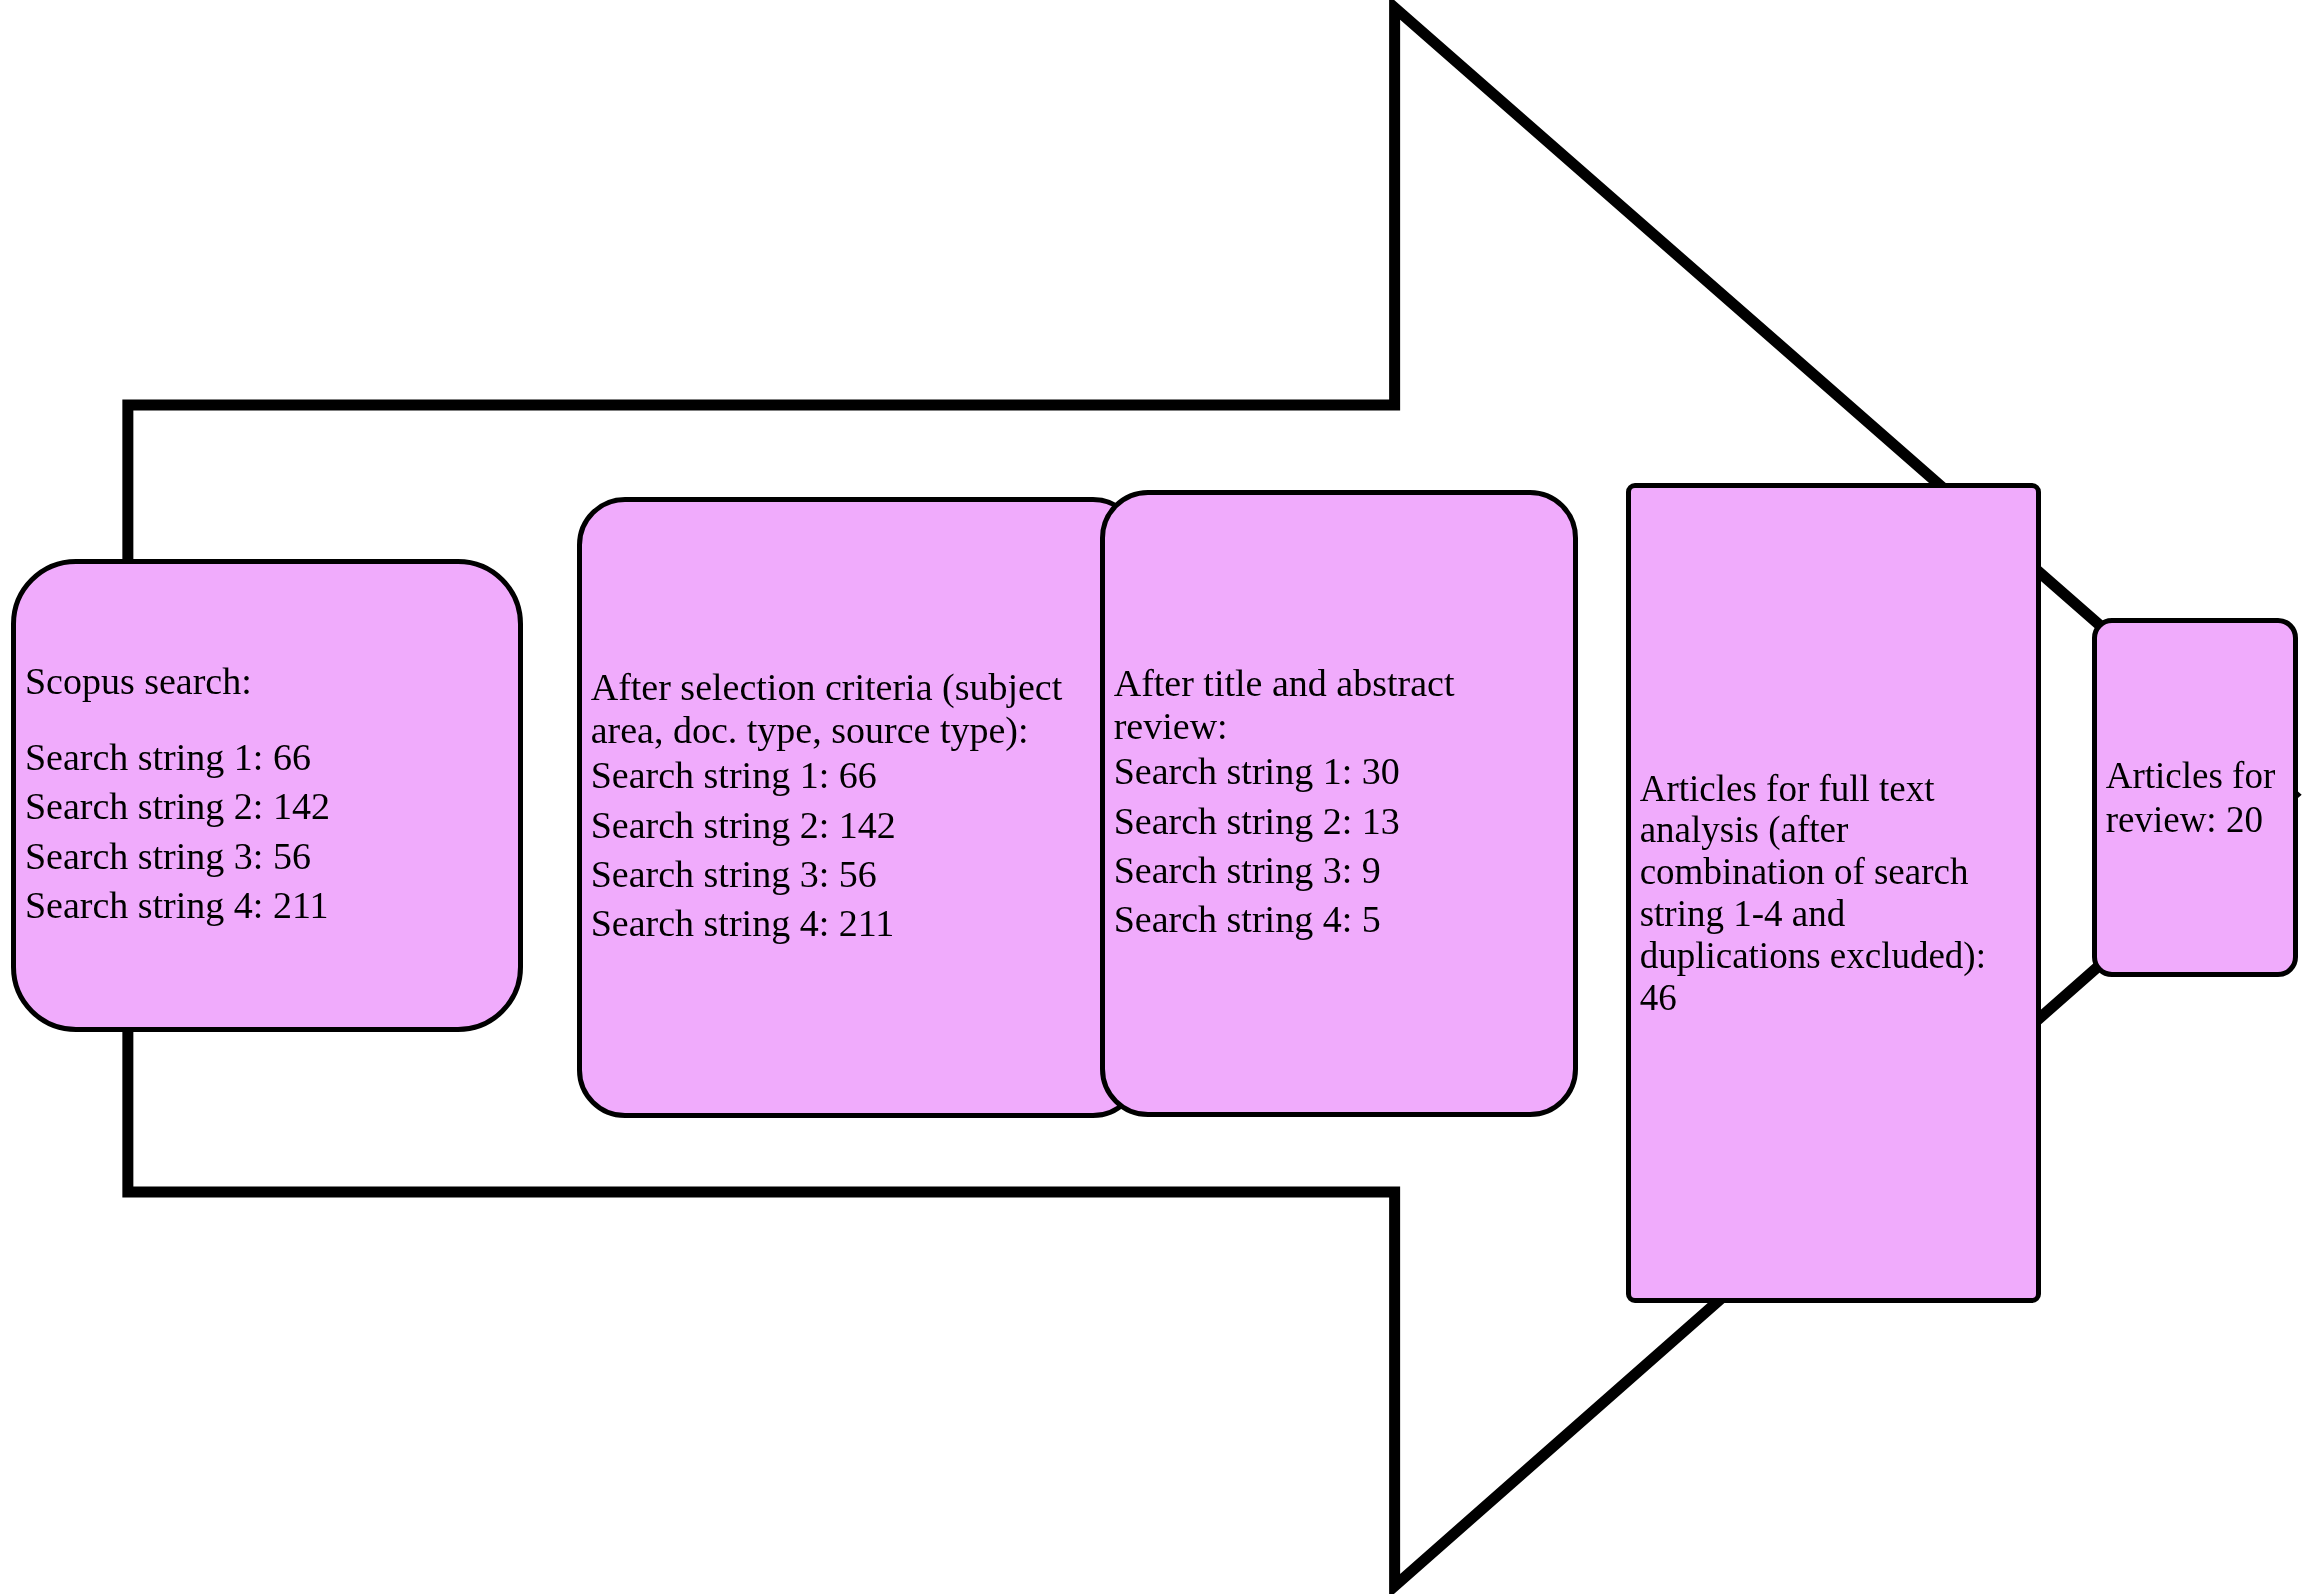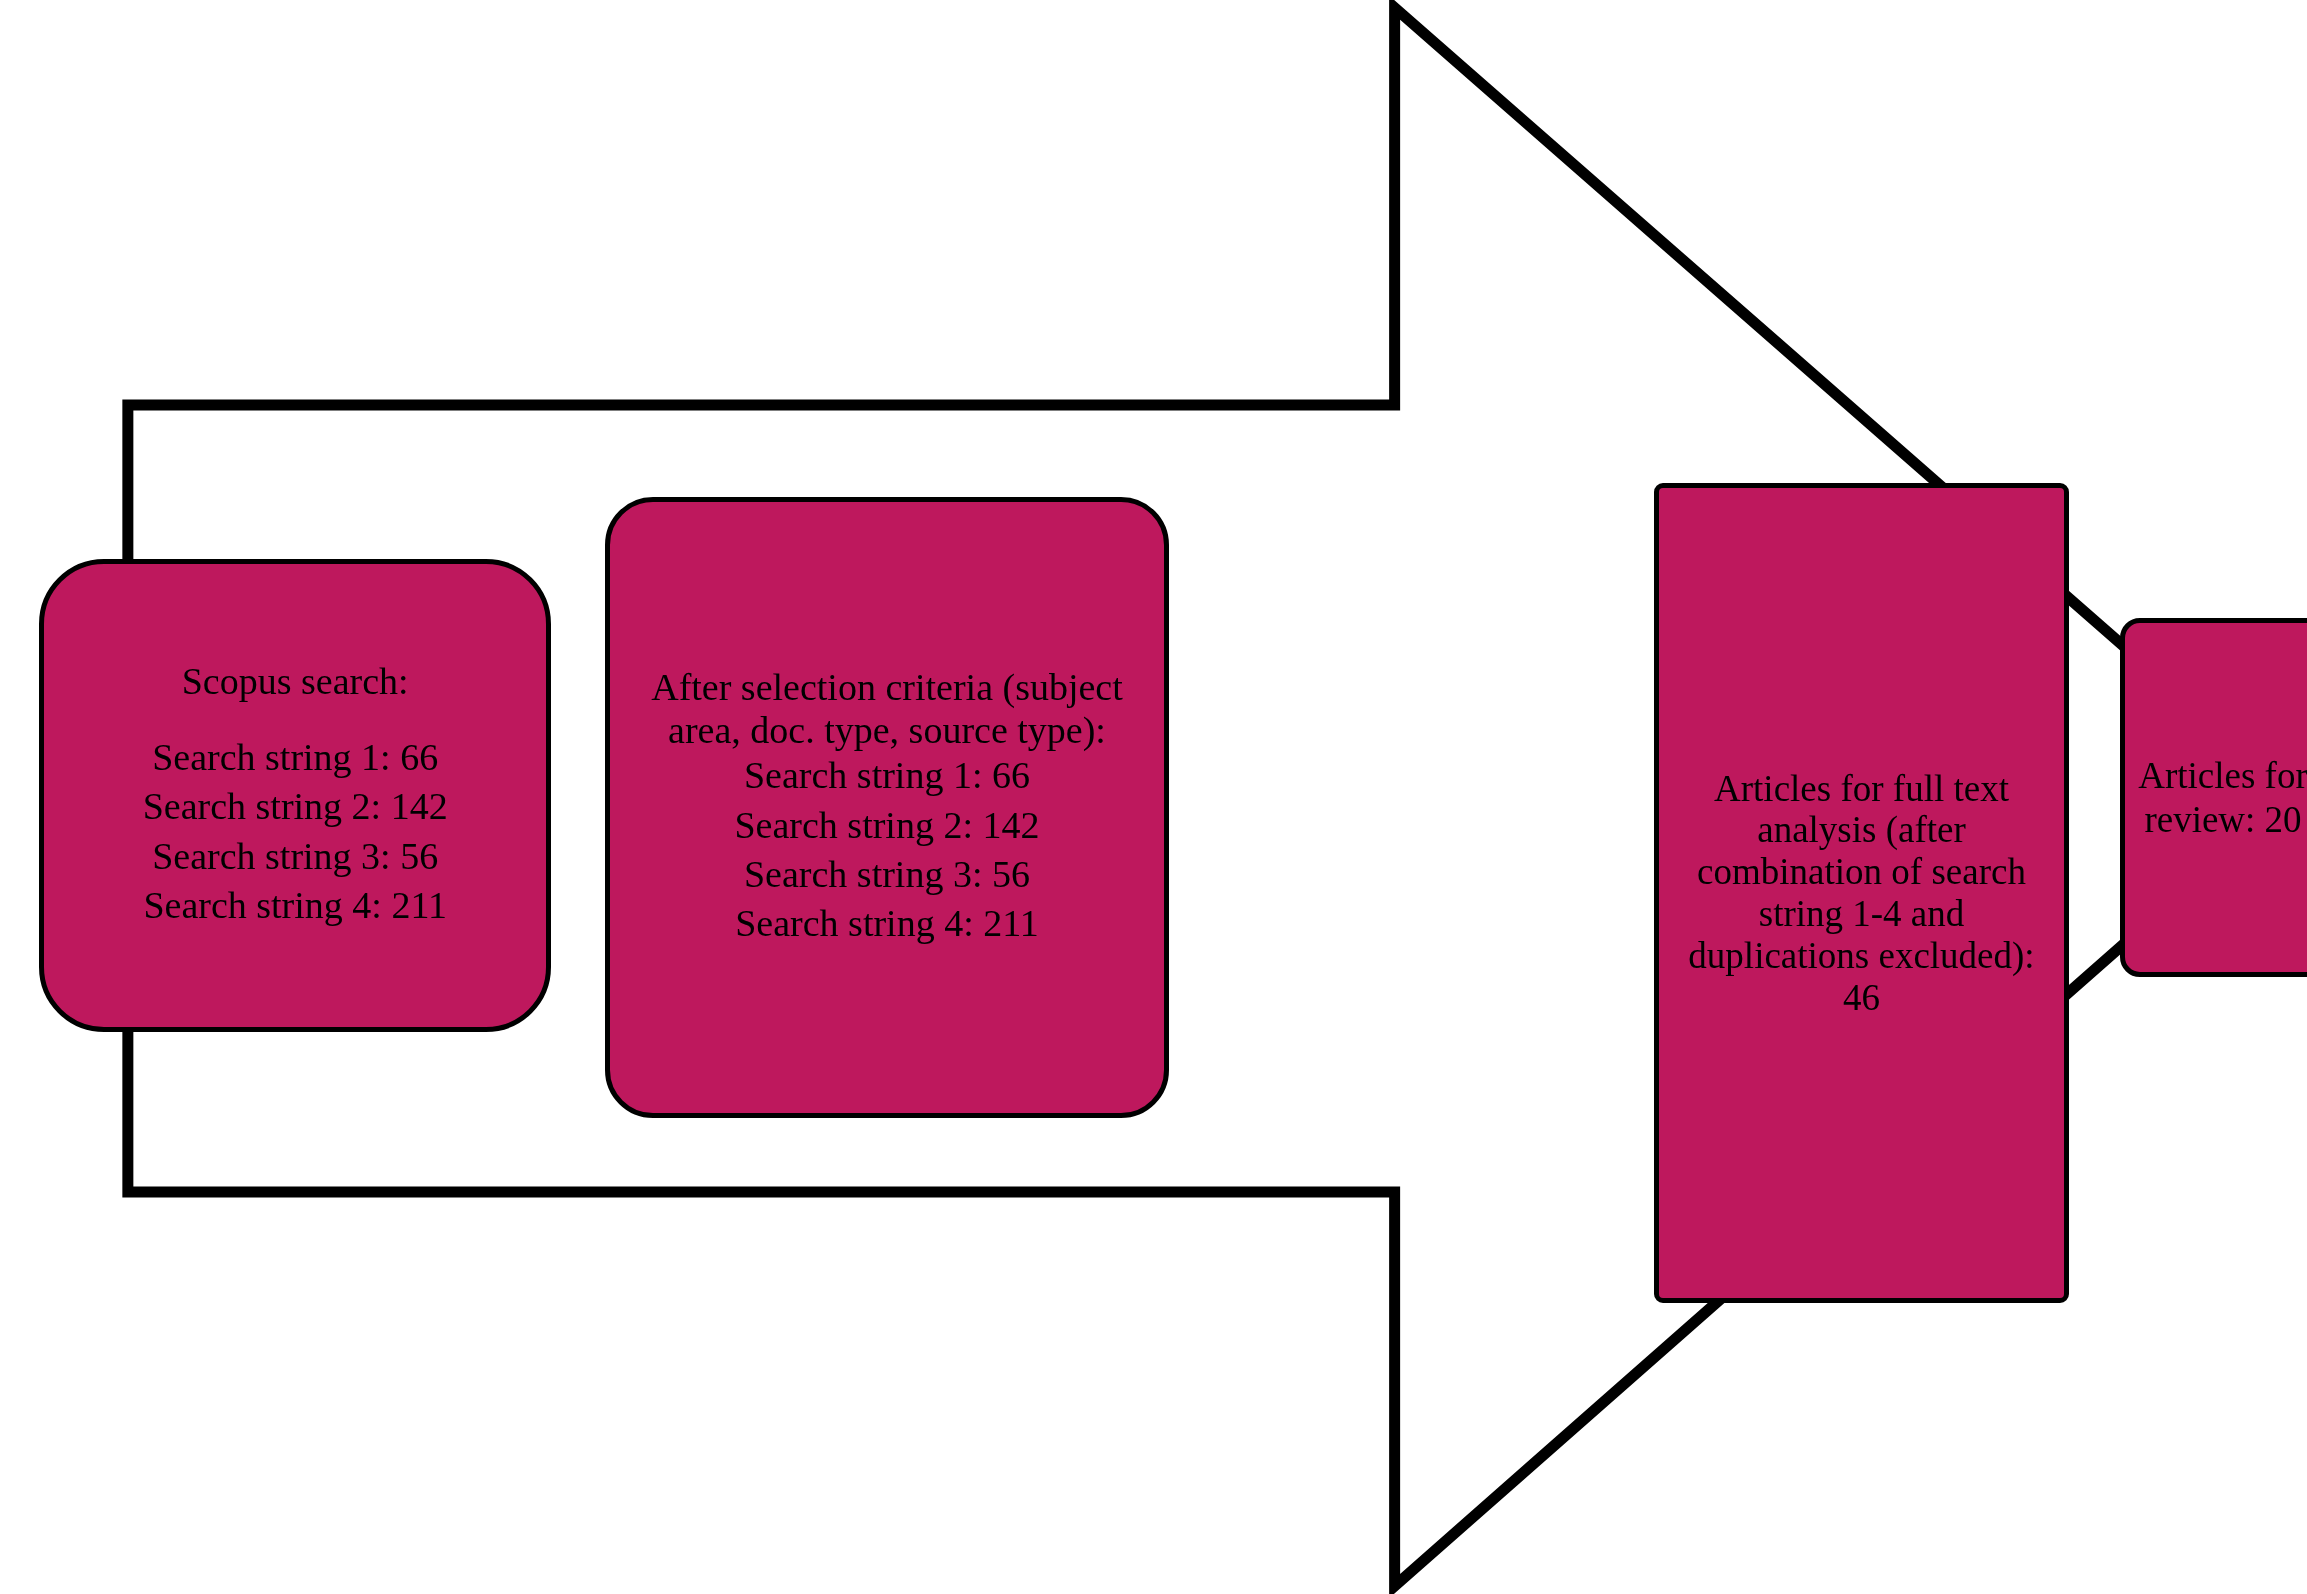--- a/index.html
+++ b/index.html
@@ -18,29 +18,27 @@
   #arrow-layer {
     position: absolute;
     left: 0; top: 0;
     width: 2307px;
     height: 1595px;
     pointer-events: none;
   }
   .node {
     position: absolute;
     box-sizing: border-box;
-    background: #be185d;
+    background: #f0abfc;
     border: 5.6px solid #000000;
     display: flex;
     align-items: center;
     justify-content: center;
-    text-align: center;
     color: #000000;
     z-index: 5;
-    margin-left: 28px;
   }
   .node .inner {
     width: 100%;
     padding: 0 8.7px;
     box-sizing: border-box;
   }
   .ttl {
     display: block;
     line-height: 1.13;
   }
@@ -125,20 +123,29 @@
   <div class="node" id="node-selection-criteria">
     <div class="inner">
       <span class="ttl">After selection criteria (subject area, doc. type, source type):</span>
       <span class="ln">Search string 1: 66</span>
       <span class="ln">Search string 2: 142</span>
       <span class="ln">Search string 3: 56</span>
       <span class="ln">Search string 4: 211</span>
     </div>
   </div>
 
+  <div class="node" id="node-title-abstract-review">
+    <div class="inner">
+      <span class="ttl">After title and abstract review:</span>
+      <span class="ln">Search string 1: 30</span>
+      <span class="ln">Search string 2: 13</span>
+      <span class="ln">Search string 3: 9</span>
+      <span class="ln">Search string 4: 5</span>
+    </div>
+  </div>
 
   <div class="node" id="node-full-text-analysis">
     <div class="inner">
       <span class="ttl">Articles for full text analysis (after combination of search string 1-4 and duplications excluded): 46</span>
     </div>
   </div>
 
   <div class="node" id="node-articles-for-review">
     <div class="inner">
       <span class="ttl">Articles for review: 20</span>

